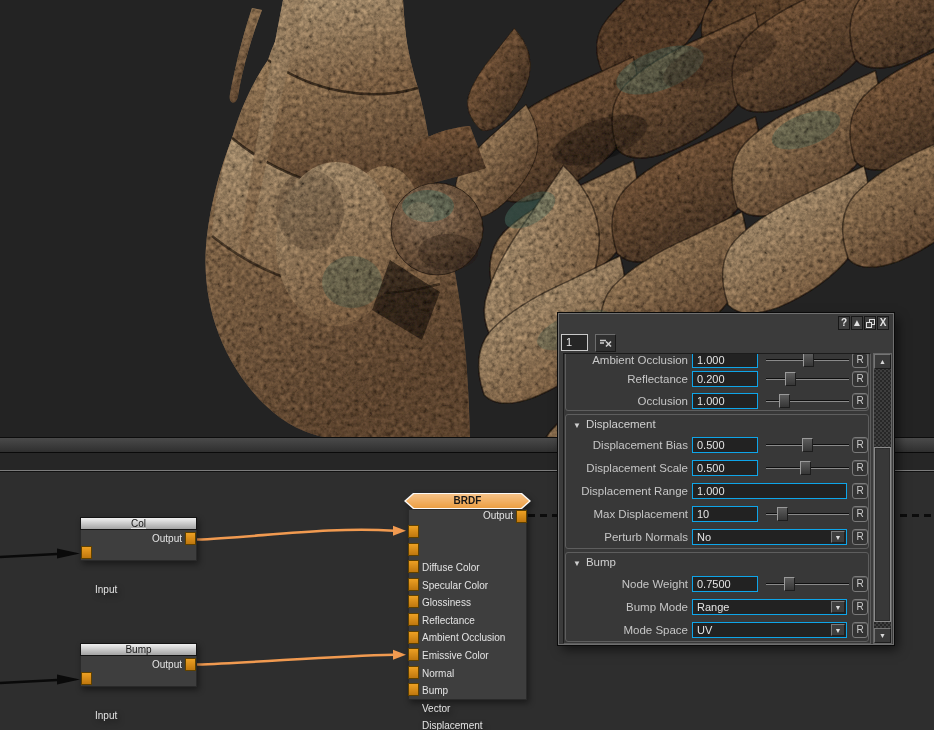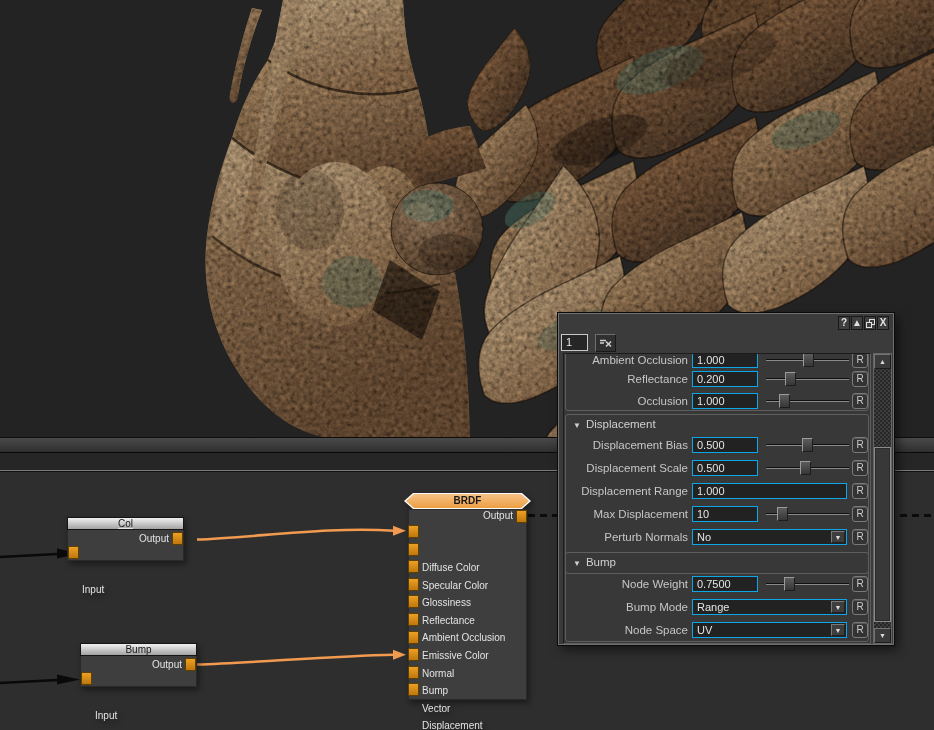--- a/index.html
+++ b/index.html
@@ -219,21 +219,21 @@
     <polygon points="57,111.5 80,116.5 57,121.5" fill="#0a0a0a"></polygon>
     <path d="M0,246 L57,243" stroke="#0a0a0a" stroke-width="2.5" fill="none"></path>
     <polygon points="57,237.5 80,242.5 57,247.5" fill="#0a0a0a"></polygon>
     <path d="M528,78.5 H934" stroke="#0c0c0c" stroke-width="3" stroke-dasharray="7 5" fill="none"></path>
     <path d="M197,102.5 C252,101 330,89 394,93.8" stroke="#f19a50" stroke-width="2.6" fill="none"></path>
     <polygon points="393,88.8 406,93.8 393,98.8" fill="#f19a50"></polygon>
     <path d="M197,227.5 C252,226 330,219 394,217.7" stroke="#f19a50" stroke-width="2.6" fill="none"></path>
     <polygon points="393,212.7 406,217.7 393,222.7" fill="#f19a50"></polygon>
   </svg>
 
-  <div class="node node-sm" style="left:67px; top:517px;text-decoration:underline;">
+  <div class="node node-sm" style="left:80px; top:517px;text-decoration:underline;">
     <div class="nhead">Col</div>
     <div class="nbody">
       <div class="prow-out">
         <span class="plbl">Output</span>
         <span class="socket"></span>
       </div>
       <div class="prow-in">
         <span class="socket"></span>
         <span class="plbl">Input</span>
       </div>
@@ -354,21 +354,21 @@
           <span class="plab">Occlusion</span>
           <span class="pfield">1.000</span>
           <span class="slider">
               <span class="groove"></span>
               <span class="handle" style="left:13px;"></span>
             </span>
           <span class="rbtn">R</span>
         </div>
       </div>
 
-      <div class="group" style="top:60px; height:160px;">
+      <div class="group" style="top:60px; height:135px;">
         <div class="ghead" style="top:3px;"><span class="tri">▼</span><span>Displacement</span></div>
         <div class="prow" style="top:22px;">
           <span class="plab">Displacement Bias</span>
           <span class="pfield">0.500</span>
           <span class="slider">
               <span class="groove"></span>
               <span class="handle" style="left:36px;"></span>
             </span>
           <span class="rbtn">R</span>
         </div>
@@ -412,21 +412,21 @@
               <span class="handle" style="left:18px;"></span>
             </span>
           <span class="rbtn">R</span>
         </div>
         <div class="prow" style="top:46px;">
           <span class="plab">Bump Mode</span>
           <span class="pfield wide"><span>Range</span><span class="dbtn">▼</span></span>
           <span class="rbtn">R</span>
         </div>
         <div class="prow" style="top:69px;">
-          <span class="plab">Node Space</span>
+          <span class="plab">Mode Space</span>
           <span class="pfield wide"><span>UV</span><span class="dbtn">▼</span></span>
           <span class="rbtn">R</span>
         </div>
       </div>
     </div>
 
     <div class="sbar">
       <div class="sbtn up">▲</div>
       <div class="sthumb"></div>
       <div class="sbtn dn">▼</div>

